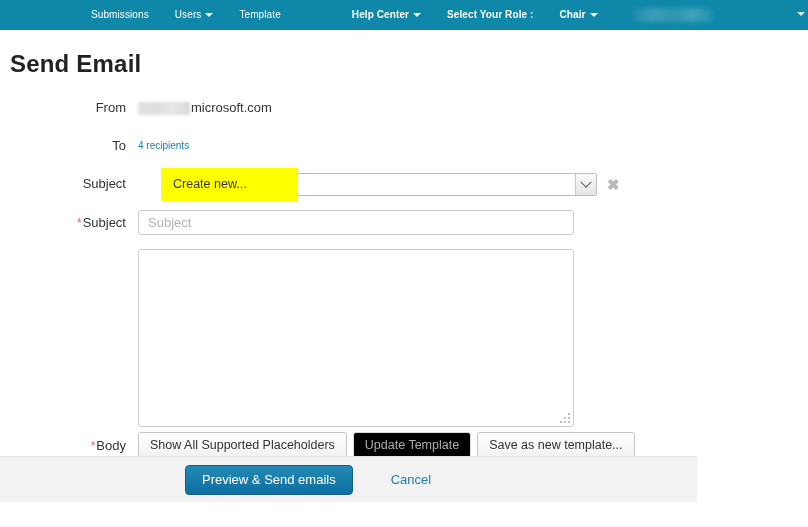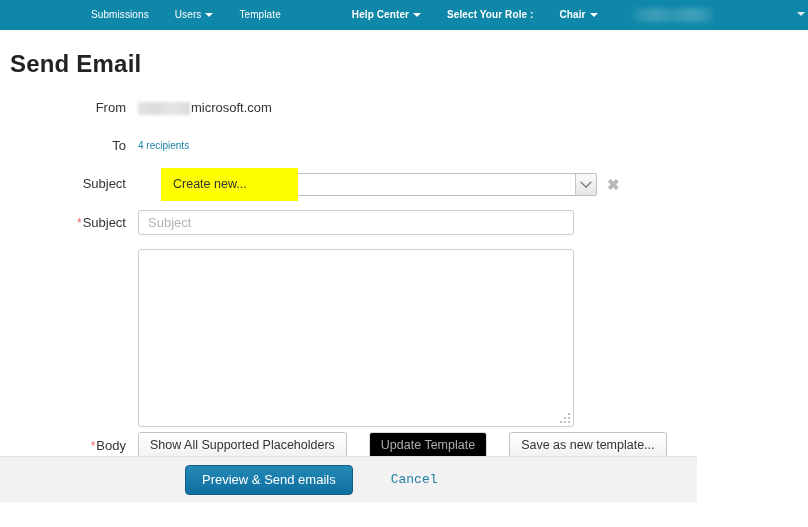--- a/index.html
+++ b/index.html
@@ -266,21 +266,21 @@
   }
   .resize-grip i {
     position: absolute;
     width: 2px; height: 2px;
     background: #bfbfbf;
   }
 
   
   .btn-row {
     display: flex;
-    gap: 22px;
+    gap: 6px;
     margin-top: 5px;
   }
   .btn {
     font-family: "Liberation Sans", sans-serif;
     font-size: 12.5px;
     color: #333333;
     background: linear-gradient(#ffffff,#f1f1f1);
     border: 1px solid #c5c5c5;
     border-radius: 3px;
     padding: 5px 11px;
@@ -318,21 +318,20 @@
     padding: 7px 16px;
     cursor: pointer;
     line-height: 14px;
   }
   .cancel-link {
     margin-left: 38px;
     color: #1c7fa8;
     font-size: 13px;
     text-decoration: none;
     cursor: pointer;
-    font-family: Liberation Mono, monospace;
   }
 </style>
 </head>
 <body>
 
 <div class="navbar">
   <div class="nav-left">
     <div class="nav-item">
       <span>Submissions</span>
     </div>

